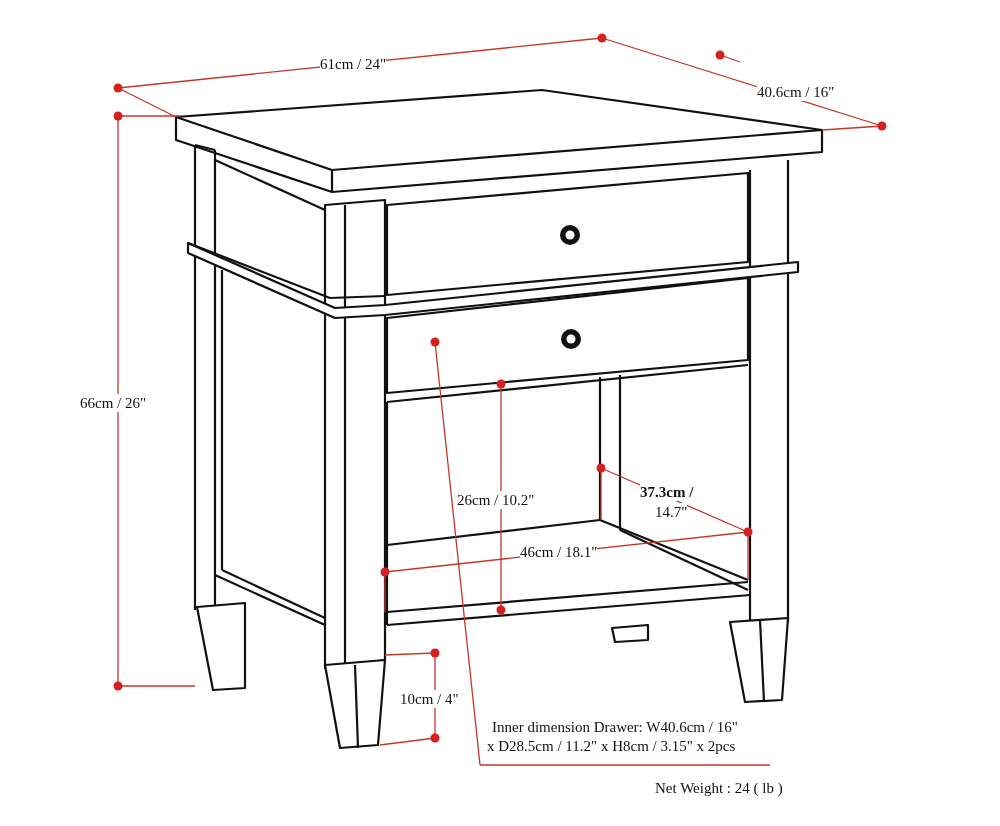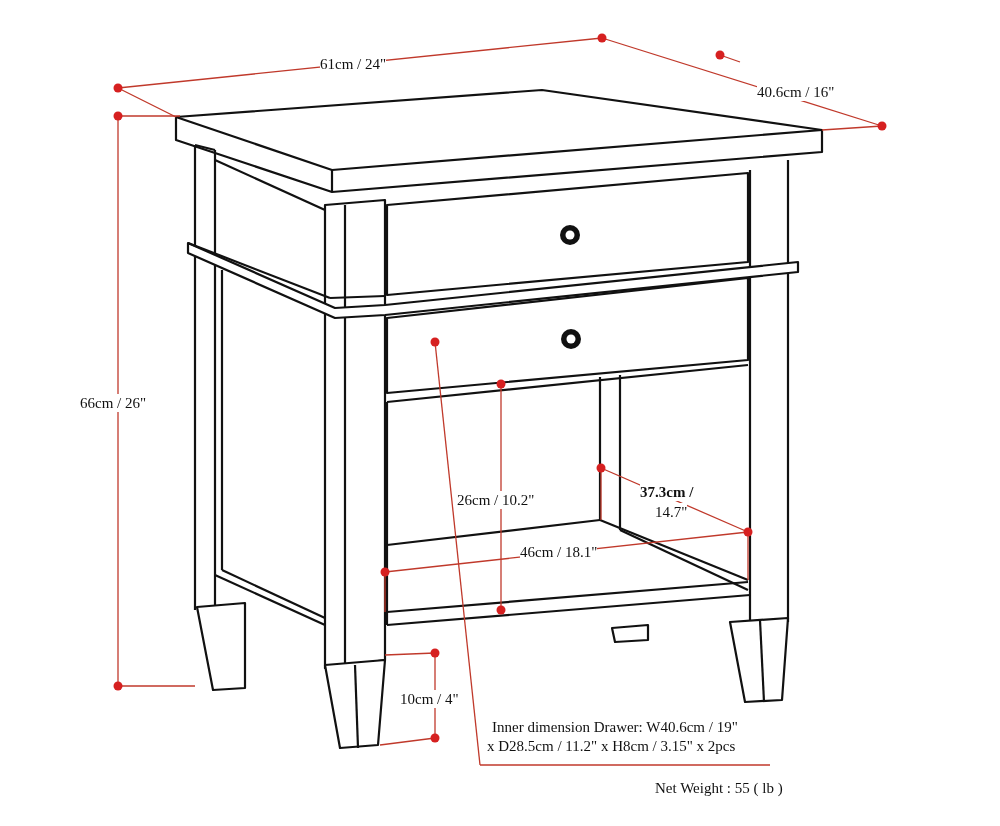--- a/index.html
+++ b/index.html
@@ -110,16 +110,16 @@
 
   <div class="lbl" style="left:320px;top:55px;">61cm / 24"</div>
   <div class="lbl" style="left:757px;top:83px;">40.6cm / 16"</div>
   <div class="lbl" style="left:80px;top:394px;">66cm / 26"</div>
   <div class="lbl" style="left:457px;top:491px;">26cm / 10.2"</div>
   <div class="lbl" style="left:640px;top:483px;font-weight:bold;">37.3cm /</div>
   <div class="lbl" style="left:655px;top:503px;">14.7"</div>
   <div class="lbl" style="left:520px;top:543px;">46cm / 18.1"</div>
   <div class="lbl" style="left:400px;top:690px;">10cm / 4"</div>
 
-  <div class="note" style="left:492px;top:718px;">Inner dimension Drawer: W40.6cm / 19"</div>
+  <div class="note" style="left:492px;top:718px;">Inner dimension Drawer: W40.6cm / 16"</div>
   <div class="note" style="left:487px;top:737px;">x D28.5cm / 11.2" x H8cm / 3.15" x 2pcs</div>
-  <div class="note" style="left:655px;top:779px;">Net Weight : 55 ( lb )</div>
+  <div class="note" style="left:655px;top:779px;">Net Weight : 24 ( lb )</div>
 </div>
 
 </body></html>

